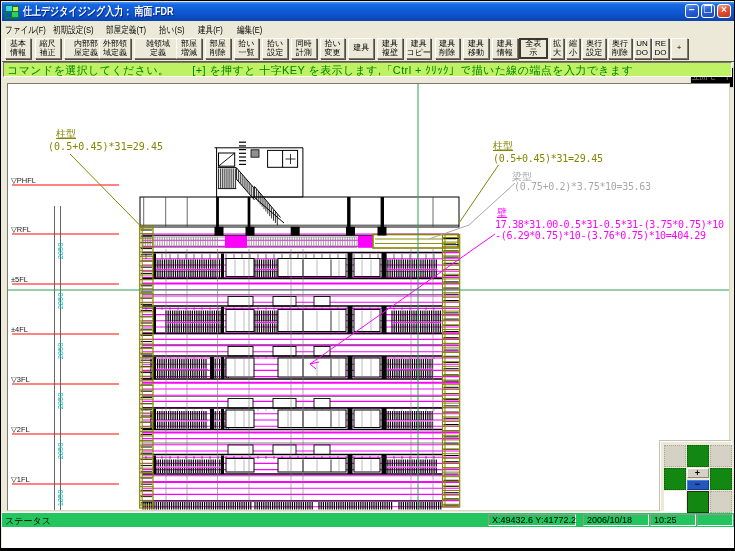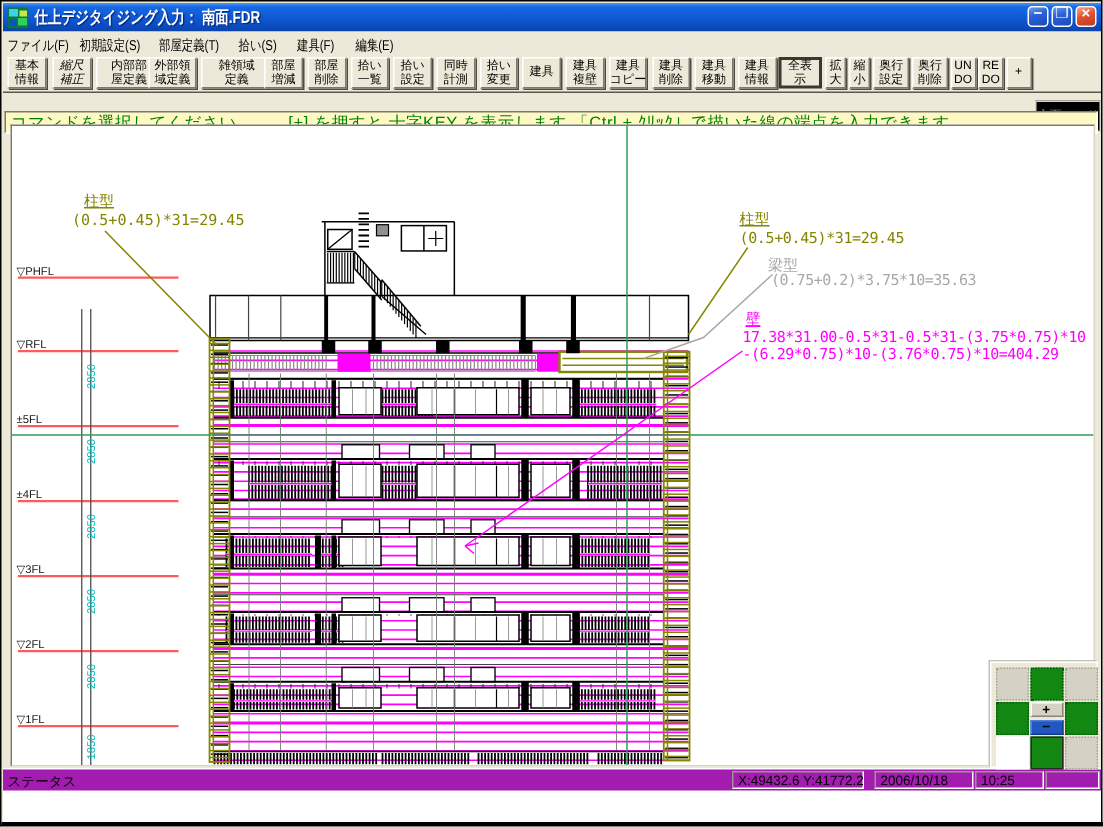--- a/index.html
+++ b/index.html
@@ -27,31 +27,31 @@
   
   #toolbar{position:absolute;left:1px;top:36px;width:732px;height:24px;background:#ECE9D8;}
   .tbtn{position:absolute;top:1px;height:21px;box-sizing:border-box;background:#ECE9D8;
      border:1px solid;border-color:#fff #7d7a6d #7d7a6d #fff;box-shadow:1px 1px 0 #4e4c44;
      font-size:8px;line-height:8.5px;text-align:center;color:#000;
      display:flex;align-items:center;justify-content:center;white-space:pre;}
   .tbtn.pressed{border:2px solid #3a382f;box-shadow:none;}
   .tbtn.disabled{color:#9b988a;background:#000000;border-color:#d8d5c4;box-shadow:none;font-size:8px;margin-top:29px;}
   #toolbar-sep{position:absolute;left:0;top:23.5px;width:732px;height:1.5px;background:#5a574c;}
   
-  #msgbar{position:absolute;left:2px;top:73px;width:729px;height:15px;background:#fef9c3;
+  #msgbar{position:absolute;left:2px;top:61px;width:729px;height:15px;background:#bef264;
      border:1px solid;border-color:#7d7a6d #fff #fff #7d7a6d;box-sizing:border-box;
      color:#008000;white-space:nowrap;overflow:hidden;}
   #msgbar{line-height:12.5px;}
   #msgbar span{font-size:11px;padding-left:3px;letter-spacing:0.4px;}
   
   #canvas{position:absolute;left:6px;top:82px;width:723px;height:428px;background:#fff;
      border:1px solid;border-color:#7d7a6d #d8d5c4 #d8d5c4 #7d7a6d;box-sizing:border-box;overflow:hidden;}
   #drawing{position:absolute;left:-7px;top:-83px;}
   
-  #statusbar{position:absolute;left:1px;top:511px;width:732px;height:15px;background:#a21caf;
+  #statusbar{position:absolute;left:1px;top:511px;width:732px;height:15px;background:#22c55e;
      border-top:1px solid #fff;font-size:9px;color:#000;}
   .sb-panel{position:absolute;top:1px;height:12px;border:1px solid;border-color:#9a978a #fff #fff #9a978a;
      padding:0 3px;line-height:11px;white-space:nowrap;box-sizing:border-box;}
   #sb-label{position:absolute;left:3px;top:2px;}
   
   #bottomband{position:absolute;left:1px;top:526px;width:732px;height:21px;background:#fff;}
   #bottomedge{position:absolute;left:0;top:547px;width:735px;height:2.5px;background:#000;}
   #bottomedge2{position:absolute;left:0;top:549.5px;width:735px;height:1.5px;background:#cdc9bc;}
   
   #navwidget{position:absolute;left:659px;top:440px;width:72px;height:71px;background:#ECE9D8;
@@ -98,21 +98,21 @@
       <div class="menu-item" style="left: 104px;">部屋定義(T)</div>
       <div class="menu-item" style="left: 157px;">拾い(S)</div>
       <div class="menu-item" style="left: 196px;">建具(F)</div>
       <div class="menu-item" style="left: 235px;">編集(E)</div>
     </div>
 
   <div id="toolbar">
     <div id="toolbar-sep"></div>
   <div class="tbtn" style="left: 3px; width: 26px;">基本
 情報</div>
-      <div class="tbtn" style="left: 32.6px; width: 26px; font-style: italic;">縮尺
+      <div class="tbtn" style="left: 32.6px; width: 26px;">縮尺
 補正</div>
       <div class="tbtn" style="left: 62px; width: 44px;">内部部
 屋定義</div>
       <div class="tbtn" style="left: 97.2px; width: 31.5px;">外部領
 域定義</div>
       <div class="tbtn" style="left: 132.4px; width: 47px;">雑領域
 定義</div>
       <div class="tbtn" style="left: 174.2px; width: 25.7px;">部屋
 増減</div>
       <div class="tbtn" style="left: 202.9px; width: 25.7px;">部屋

